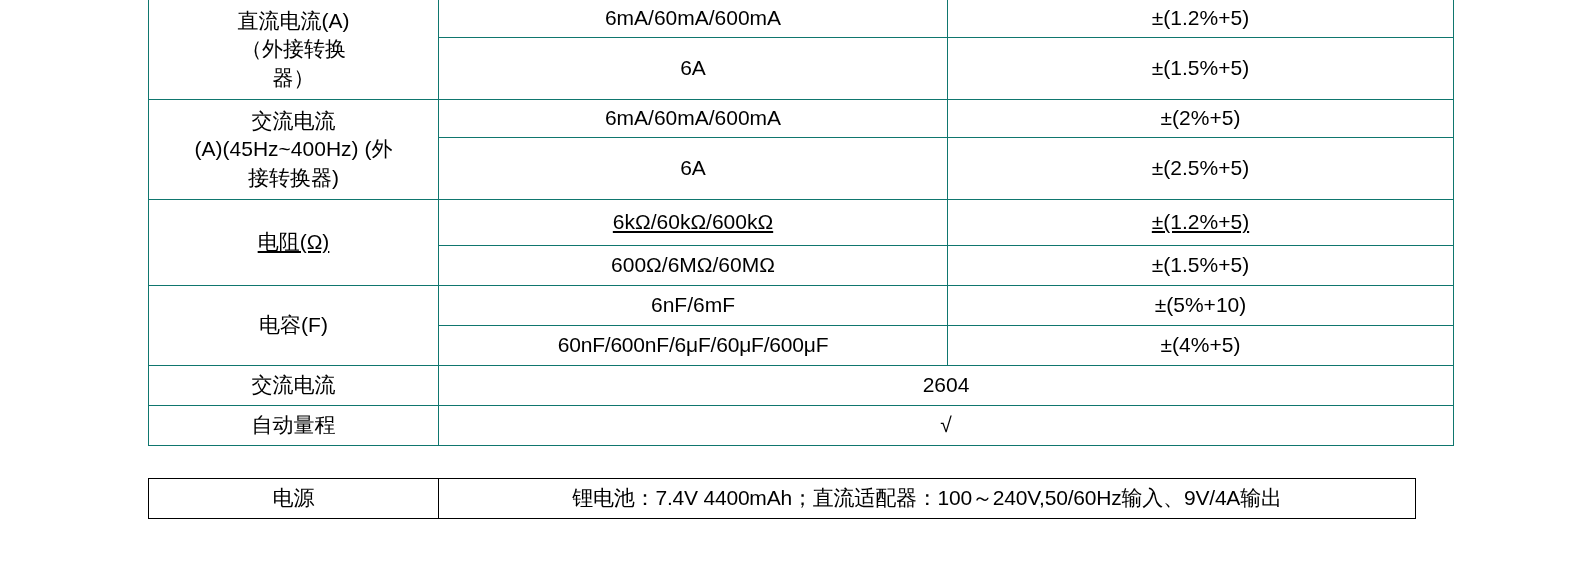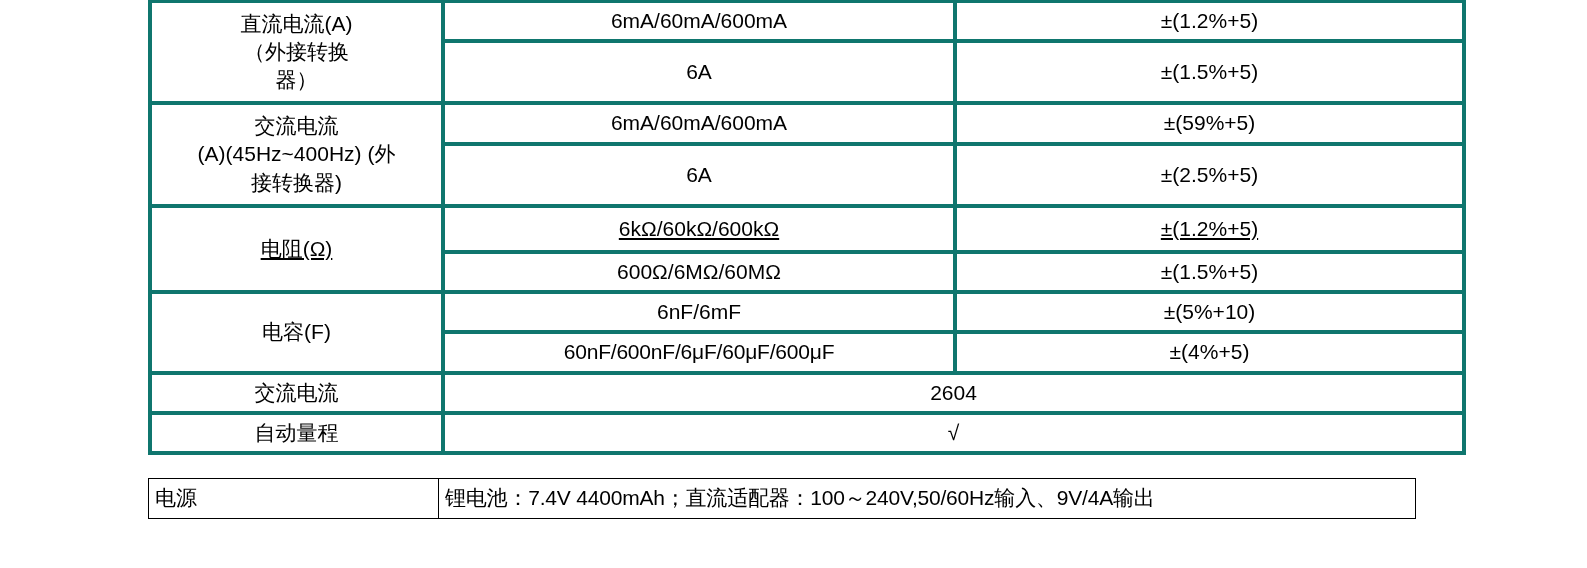--- a/index.html
+++ b/index.html
@@ -21,21 +21,21 @@
   }
   .spec-table {
     position: absolute;
     left: 148px;
     top: -1px;
     width: 1268px;
     border-collapse: collapse;
     table-layout: fixed;
   }
   .spec-table td {
-    border: 4px solid #0f766e;
+    border: 1px solid #0f766e;
     font-size: 21px;
     line-height: 1.35;
     text-align: center;
     vertical-align: middle;
     padding: 4px 6px;
     font-family: "Liberation Sans", sans-serif;
   }
   .col-param { width: 277px; }
   .col-range { width: 496px; margin-left: 26px; }
   .col-acc   { width: 493px; }
@@ -58,20 +58,21 @@
     position: absolute;
     left: 148px;
     top: 478px;
     width: 1268px;
     border-collapse: collapse;
     table-layout: fixed;
   }
   .table-bottom td {
     border: 1px solid #000000;
     font-size: 21px;
+    text-align: center;
     vertical-align: middle;
     padding: 4px 6px;
     line-height: 1.35;
   }
   .tight { letter-spacing: -0.2px; }
 </style>
 </head>
 <body>
 
 <div class="page">
@@ -93,21 +94,21 @@
         <td class="col-acc">±(1.5%+5)</td>
       </tr>
 
       <tr class="row-h1">
         <td class="col-param param-cell" rowspan="2">
           <span class="line">交流电流</span>
           <span class="line">(A)(45Hz~400Hz) (外</span>
           <span class="line">接转换器)</span>
         </td>
         <td class="col-range">6mA/60mA/600mA</td>
-        <td class="col-acc">±(59%+5)</td>
+        <td class="col-acc">±(2%+5)</td>
       </tr>
       <tr class="row-h2">
         <td class="col-range">6A</td>
         <td class="col-acc">±(2.5%+5)</td>
       </tr>
 
       <tr class="row-h3">
         <td class="col-param param-cell" rowspan="2">
           <span class="line">电阻(Ω)</span>
         </td>

